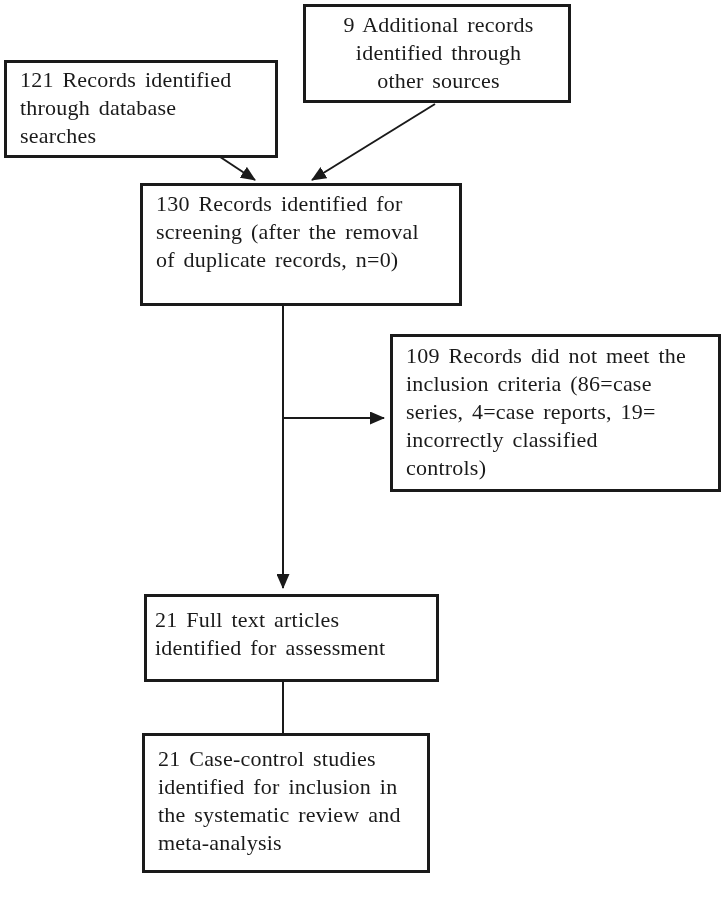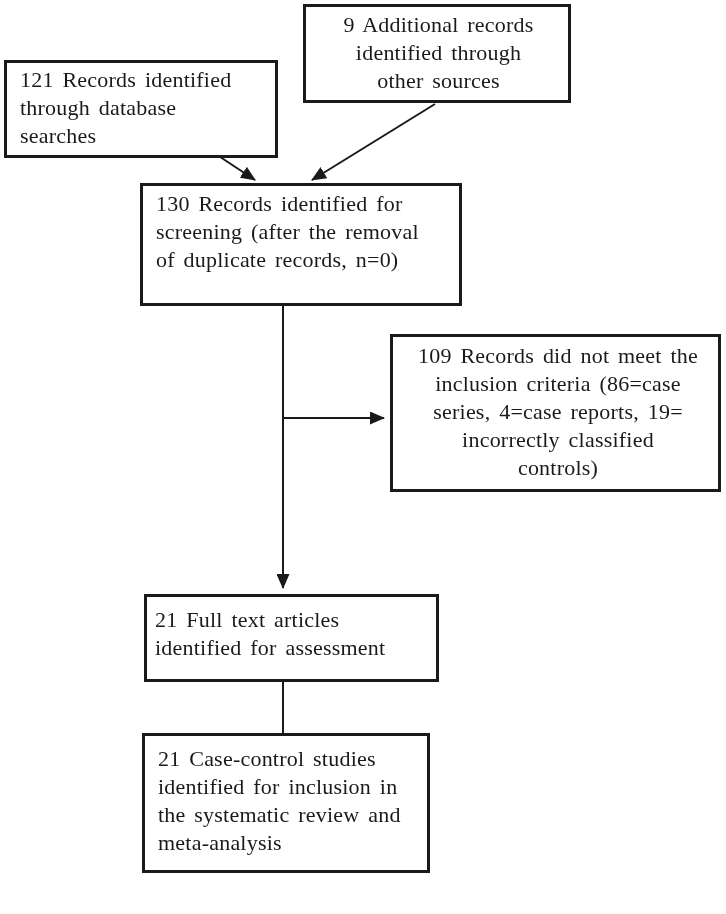--- a/index.html
+++ b/index.html
@@ -64,21 +64,21 @@
 identified through
 other sources</div>
   </div>
 
   <div class="box" style="left:140px;top:183px;width:322px;height:123px;padding:4px 16px 0 13px;">
     <div class="box-text">130 Records identified for
 screening (after the removal
 of duplicate records, n=0)</div>
   </div>
 
-  <div class="box" style="left:390px;top:334px;width:331px;height:158px;padding:5px 8px 0 13px;text-align:center;">
+  <div class="box" style="left:390px;top:334px;width:331px;height:158px;padding:5px 8px 0 13px;">
     <div class="box-text">109 Records did not meet the
 inclusion criteria (86=case
 series, 4=case reports, 19=
 incorrectly classified
 controls)</div>
   </div>
 
   <div class="box" style="left:144px;top:594px;width:295px;height:88px;padding:9px 10px 0 8px;">
     <div class="box-text">21 Full text articles
 identified for assessment</div>

